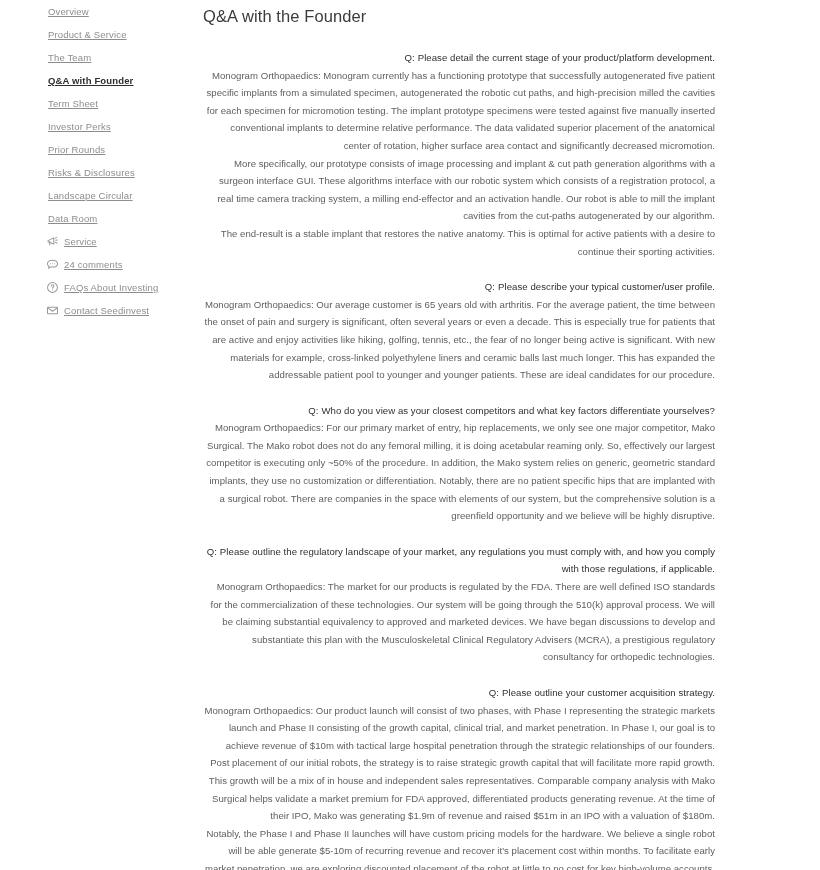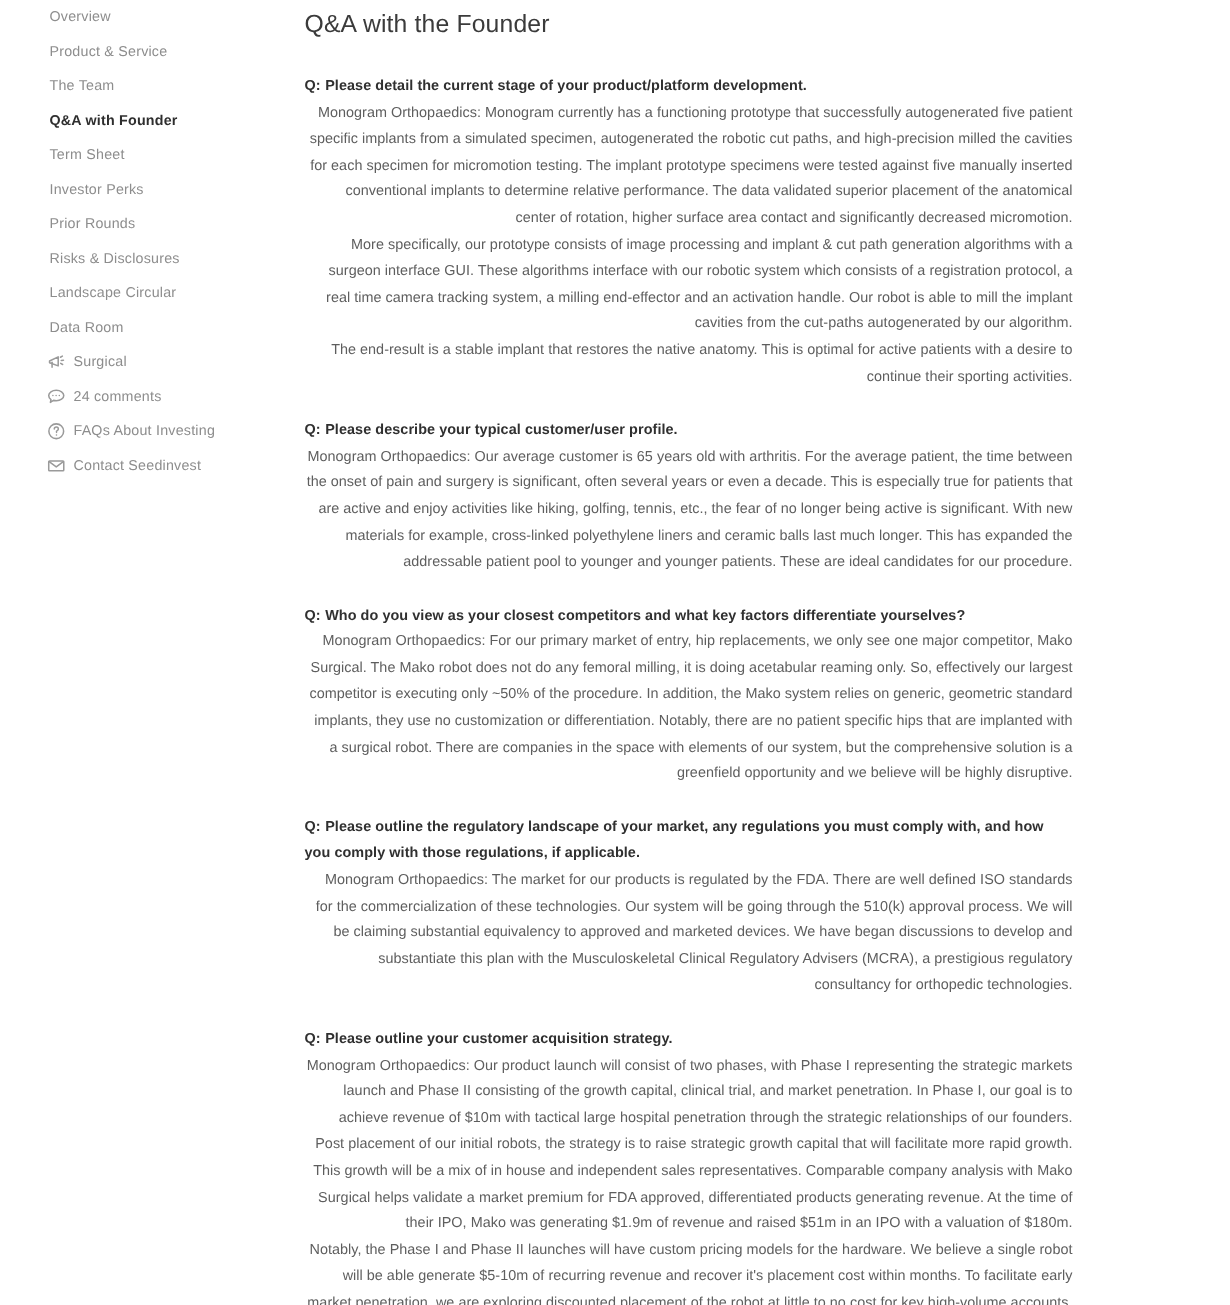--- a/index.html
+++ b/index.html
@@ -30,26 +30,27 @@
     height: 870px;
     background: #ffffff;
     padding-top: 0px;
     box-sizing: border-box;
   }
   .nav-item {
     position: relative;
     display: flex;
     align-items: center;
     height: 23px;
-    padding-left: 33px;
+    padding-left: 48px;
     font-size: 9.5px;
     letter-spacing: 0.15px;
     color: #8d8d8d;
     white-space: nowrap;
     cursor: pointer;
+    text-decoration: underline;
   }
   .nav-item.active {
     color: #2e2e2e;
     font-weight: bold;
   }
   .nav-item .ico {
     width: 13px;
     height: 13px;
     margin-right: 5px;
     margin-left: -2px;
@@ -80,24 +81,25 @@
     letter-spacing: 0.1px;
     line-height: 22px;
   }
   .qa-block {
     margin-top: 18px;
     width: 512px;
   }
   .qa-block:first-of-type { margin-top: 22px; }
   .q-line {
     font-size: 9.6px;
-    font-weight: bold;
+    font-weight: normal;
     color: #303030;
     line-height: 17.6px;
     letter-spacing: 0.05px;
+    text-align: right;
   }
   .q-line .qmark { margin-right: 3px; }
   .a-para {
     font-size: 9.6px;
     color: #5e5e5e;
     line-height: 17.6px;
     letter-spacing: 0.02px;
     text-align: right;
   }
 </style>
@@ -138,21 +140,21 @@
         <span>Data Room</span>
       </div>
       <div class="nav-item">
         <span class="ico">
           <svg viewBox="0 0 14 14" width="13" height="13">
             <path fill="none" stroke="currentColor" stroke-width="1.1" stroke-linecap="round" stroke-linejoin="round" d="M2.2 6.1 L8.4 3.1 L8.4 9.6 L2.2 7.3 Z"></path>
             <path fill="none" stroke="currentColor" stroke-width="1.1" stroke-linecap="round" stroke-linejoin="round" d="M4.0 7.0 L4.0 10.6"></path>
             <path fill="none" stroke="currentColor" stroke-width="1.1" stroke-linecap="round" stroke-linejoin="round" d="M10.0 3.4 L11.4 2.6 M10.6 5.7 L12.2 5.5 M10.2 7.8 L11.6 8.6"></path>
           </svg>
         </span>
-        <span>Surgical</span>
+        <span>Service</span>
       </div>
       <div class="nav-item">
         <span class="ico">
           <svg viewBox="0 0 14 14" width="13" height="13">
             <path fill="none" stroke="currentColor" stroke-width="1.1" stroke-linecap="round" stroke-linejoin="round" d="M1.6 6.1 C1.6 3.9 4.0 2.4 7.0 2.4 C10.0 2.4 12.4 3.9 12.4 6.1 C12.4 8.3 10.0 9.8 7.0 9.8 C6.3 9.8 5.6 9.7 5.0 9.6 L2.8 11.0 L3.2 9.1 C2.2 8.4 1.6 7.3 1.6 6.1 Z"></path>
             <path fill="none" stroke="currentColor" stroke-width="1.1" stroke-linecap="round" stroke-linejoin="round" d="M4.6 6.1 h0.01 M6.9 6.1 h0.01 M9.2 6.1 h0.01"></path>
           </svg>
         </span>
         <span>24 comments</span>
       </div>

